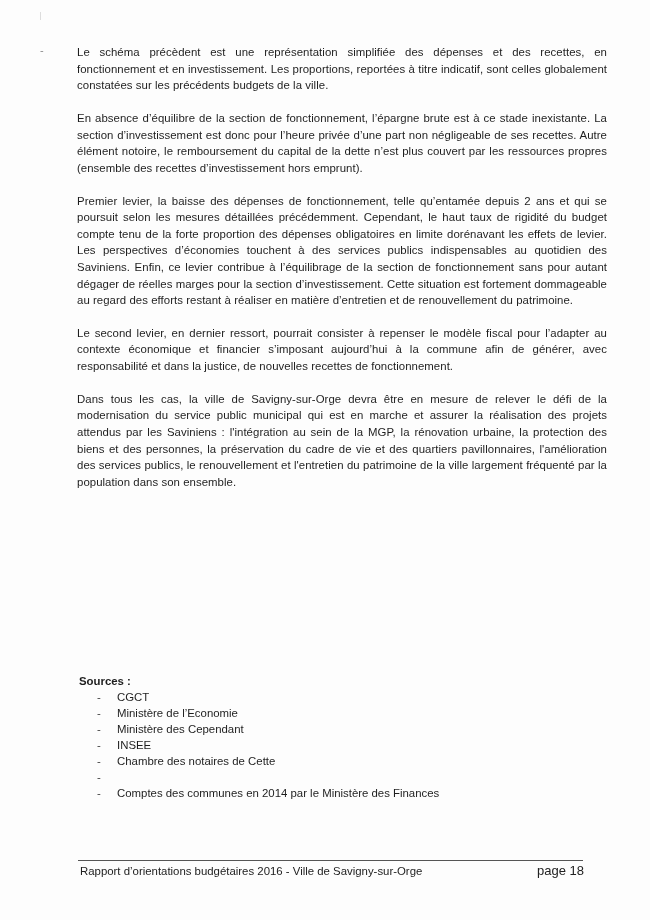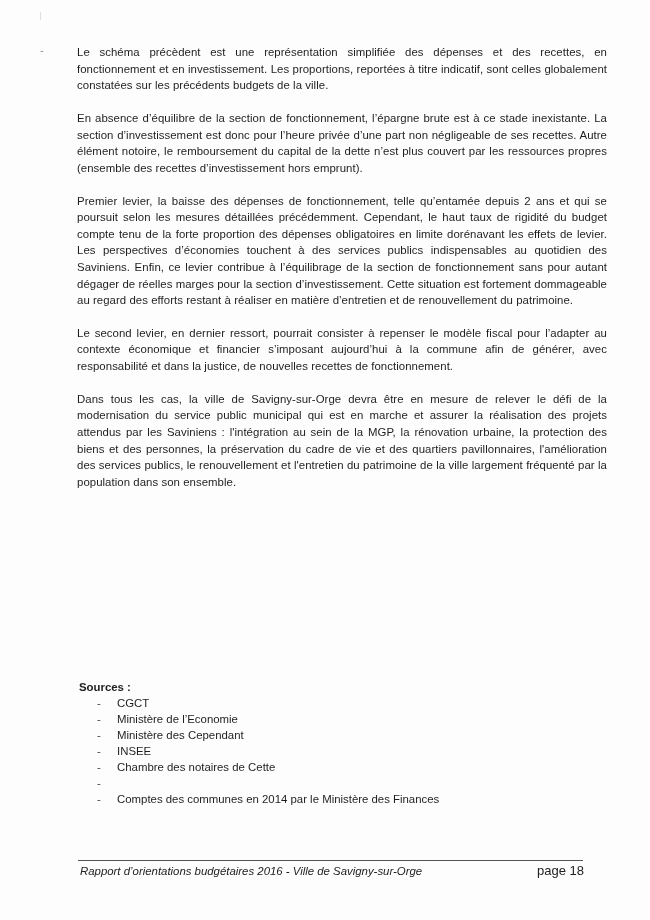--- a/index.html
+++ b/index.html
@@ -45,21 +45,21 @@
     .sources {
       position: absolute;
       left: 79px;
       top: 665px;
       width: 480px;
       font-size: 11.4px;
       line-height: 16px;
     }
     .sources-title {
       font-weight: bold;
-      margin: 14px 0 0 0;
+      margin: 8px 0 0 0;
     }
     .sources-list {
       list-style: none;
       margin: 0;
       padding: 0;
     }
     .sources-list li {
       position: relative;
       padding-left: 38px;
       height: 16px;
@@ -75,21 +75,20 @@
       left: 78px;
       top: 860px;
       width: 505px;
       height: 0;
       border-top: 1px solid #555;
     }
     .footer-title {
       position: absolute;
       left: 80px;
       top: 865px;
-      font-style: italic;
       font-size: 11.4px;
       color: #222;
     }
     .footer-page {
       position: absolute;
       left: 537px;
       top: 863px;
       font-size: 13px;
       color: #222;
     }

